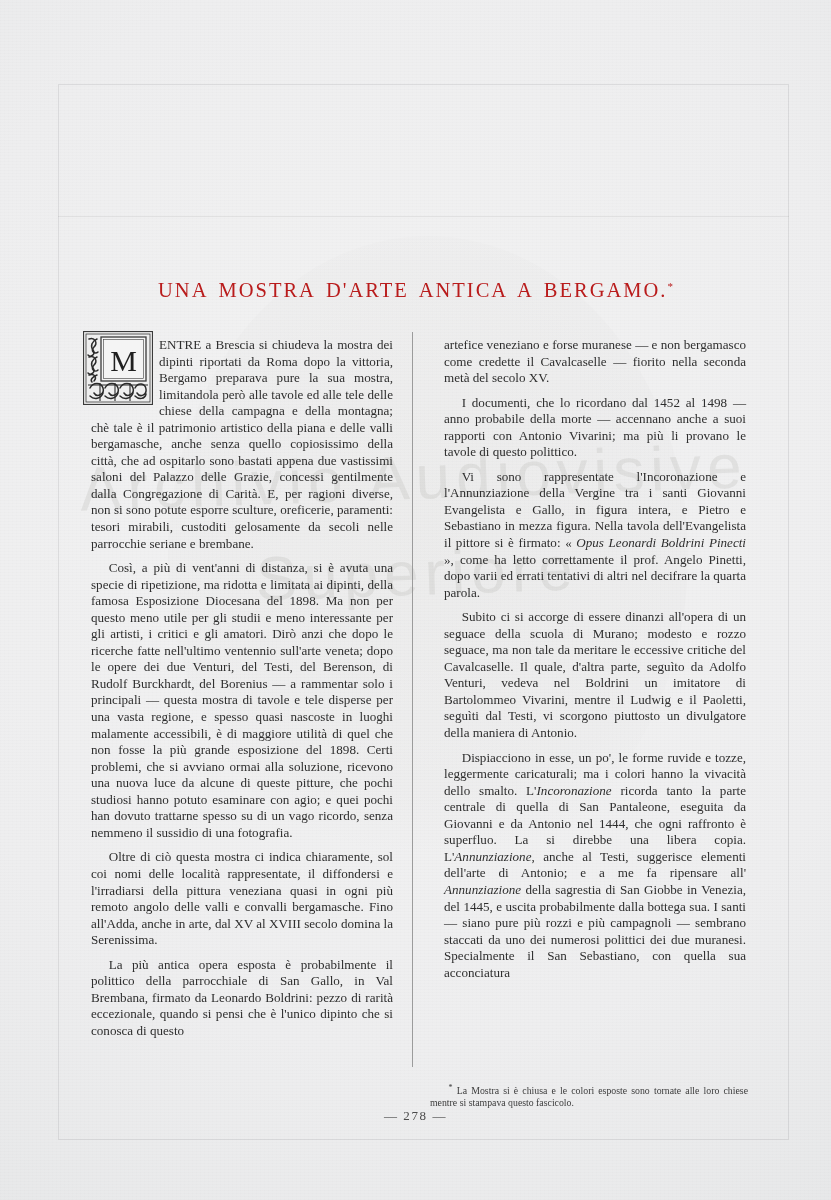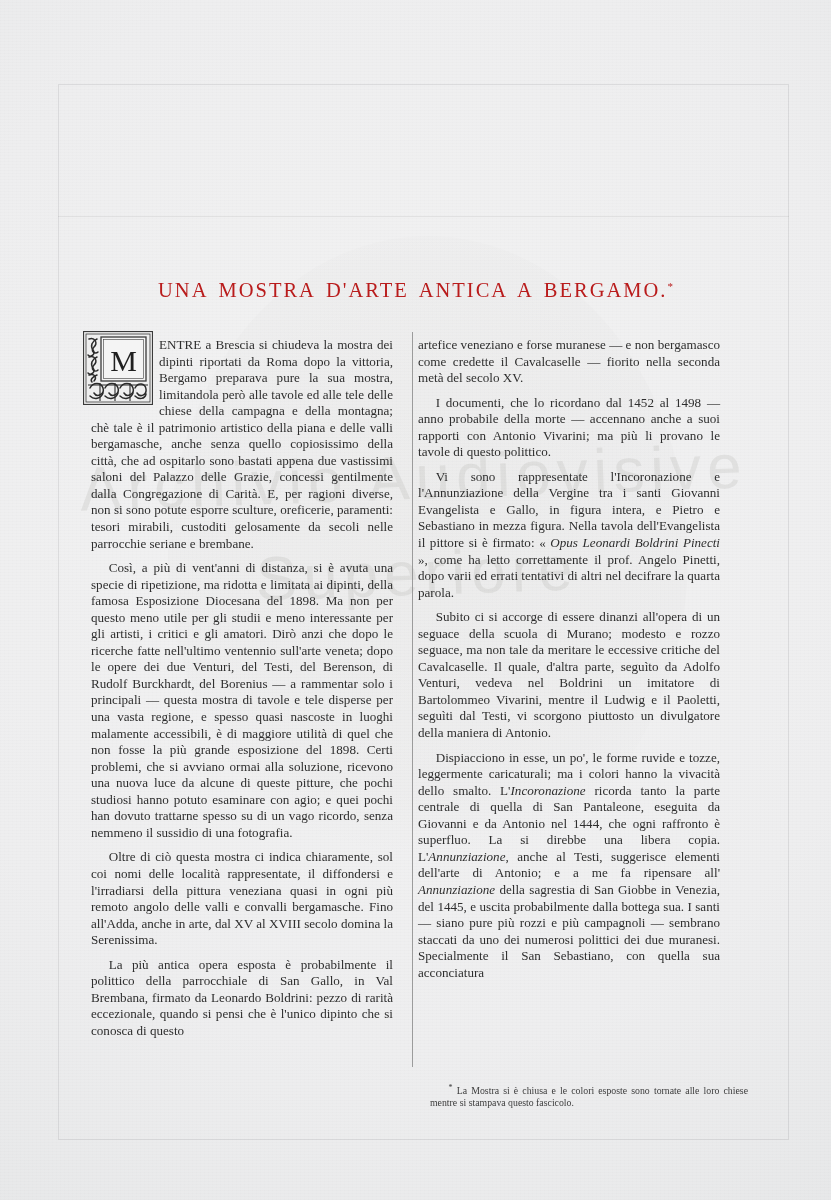--- a/index.html
+++ b/index.html
@@ -109,21 +109,21 @@
     top: 0;
     width: 318px;
     font-size: 13.1px;
     line-height: 16.55px;
     text-align: justify;
     text-justify: inter-word;
     color: #2e2e2e;
     hyphens: none;
   }
   #col-left  { left: 0; }
-  #col-right { left: 327px; }
+  #col-right { left: 353px; }
 
   .col p {
     margin: 8px;
     text-indent: 1.35em;
     font-family: Liberation Serif, serif;
   }
   .col p.no-indent { text-indent: 0; }
 
   
   #column-rule {
@@ -245,15 +245,16 @@
           <p><span>I documenti, che lo ricordano dal 1452 al 1498 — anno probabile della morte — accennano anche a suoi rapporti con Antonio Vivarini; ma più li provano le tavole di questo polittico.</span></p>
           <p><span>Vi sono rappresentate l'Incoronazione e l'Annunziazione della Vergine tra i santi Giovanni Evangelista e Gallo, in figura intera, e Pietro e Sebastiano in mezza figura. Nella tavola dell'Evangelista il pittore si è firmato: « </span><i>Opus Leonardi Boldrini Pinecti</i><span> », come ha letto correttamente il prof. Angelo Pinetti, dopo varii ed errati tentativi di altri nel decifrare la quarta parola.</span></p>
           <p><span>Subito ci si accorge di essere dinanzi all'opera di un seguace della scuola di Murano; modesto e rozzo seguace, ma non tale da meritare le eccessive critiche del  Cavalcaselle. Il quale, d'altra parte, seguìto da Adolfo Venturi, vedeva nel Boldrini un imitatore di Bartolommeo Vivarini, mentre il Ludwig e il Paoletti, seguìti dal Testi, vi scorgono piuttosto un divulgatore della maniera di Antonio.</span></p>
           <p><span>Dispiacciono in esse, un po', le forme ruvide e tozze, leggermente caricaturali; ma i colori hanno la vivacità dello smalto. L'</span><i>Incoronazione</i><span> ricorda tanto la parte centrale di quella di San Pantaleone, eseguita da Giovanni e da Antonio nel 1444, che ogni raffronto è superfluo. La si direbbe una libera copia. L'</span><i>Annunziazione</i><span>, anche al Testi, suggerisce elementi dell'arte di Antonio; e a me fa ripensare all' </span><i>Annunziazione</i><span> della sagrestia di San Giobbe in Venezia, del 1445, e uscita probabilmente dalla bottega sua. I santi — siano pure più rozzi e più campagnoli — sembrano staccati da uno dei numerosi polittici dei due muranesi. Specialmente il San Sebastiano, con quella sua acconciatura</span></p>
         </div>
 
     </div>
 
     <p id="footnote"><span class="fn-mark">*</span> <span>La Mostra si è chiusa e le colori esposte sono tornate alle loro chiese mentre si stampava questo fascicolo.</span></p>
 
+    <div id="page-number">—  278  —</div>
 
   </div>
 </div>
 
 </body></html>

